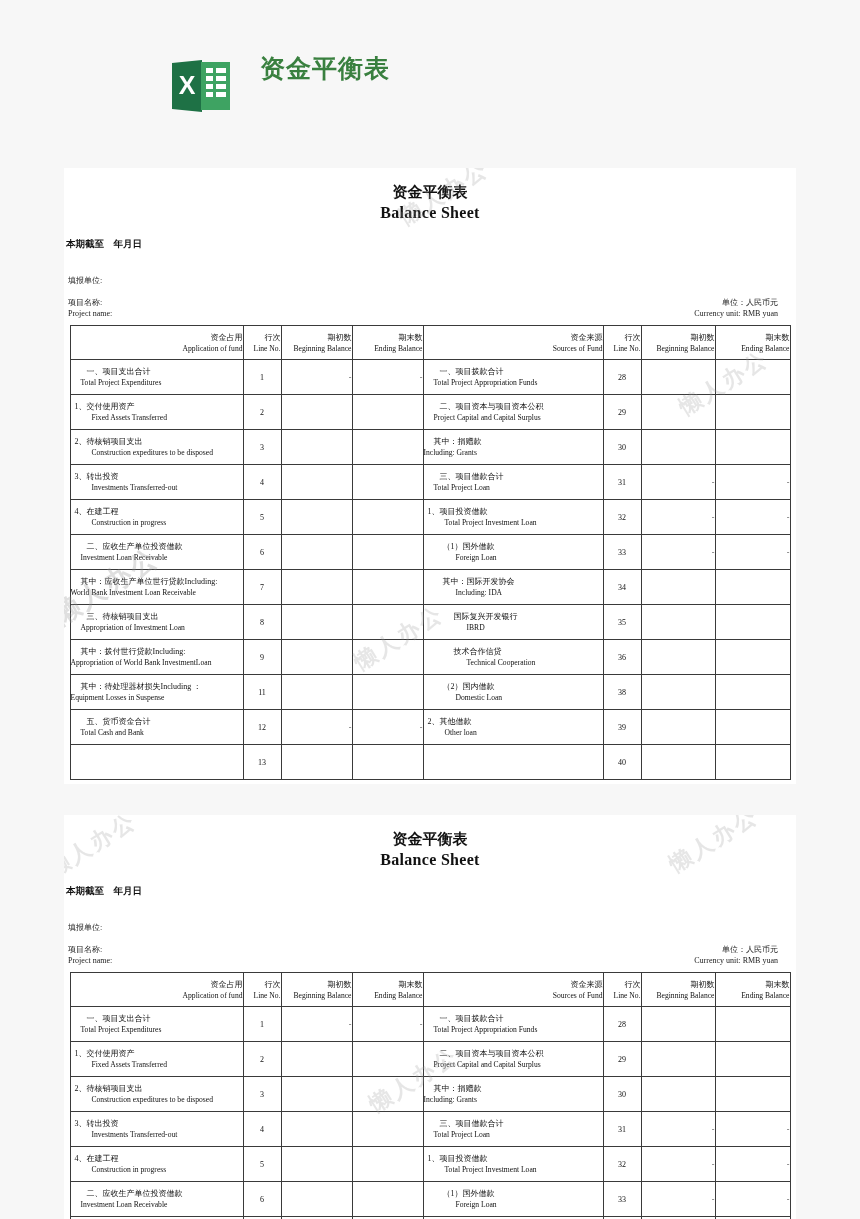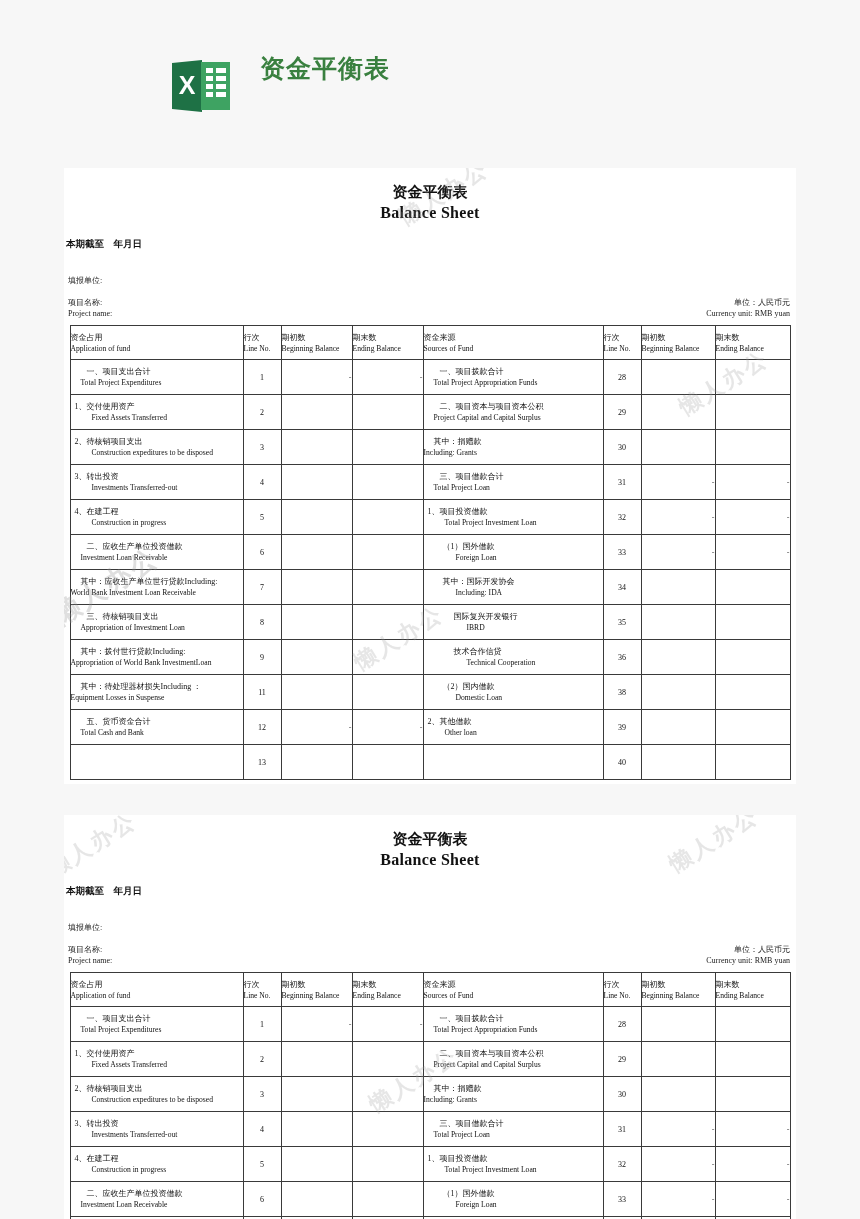--- a/index.html
+++ b/index.html
@@ -136,41 +136,41 @@
   .meta {
     font-size: 8px;
     line-height: 11px;
     color: #1a1a1a;
     margin-top: 24px;
     padding-left: 2px;
     position: relative;
   }
   .meta .unit {
     position: absolute;
-    right: 4px;
+    right: 16px;
     text-align: right;
   }
   .meta-row2 { margin-top: 11px; position: relative; }
 
   
   table.bs {
     border-collapse: collapse;
     width: 720px;
     margin: 6px auto 0 auto;
     table-layout: fixed;
     color: #111;
   }
   table.bs td, table.bs th {
     border: 1px solid #3a3a3a;
     padding: 0;
     vertical-align: middle;
     font-weight: normal;
   }
   th.hd {
-    text-align: left;
+    text-align: right;
     height: 34px;
     font-size: 7.8px;
     line-height: 11px;
     padding: 2px 1px;
   }
   th.hd .cn { font-size: 8px; }
   th.hd .en { font-size: 7.6px; }
 
   td.item {
     height: 35px;

